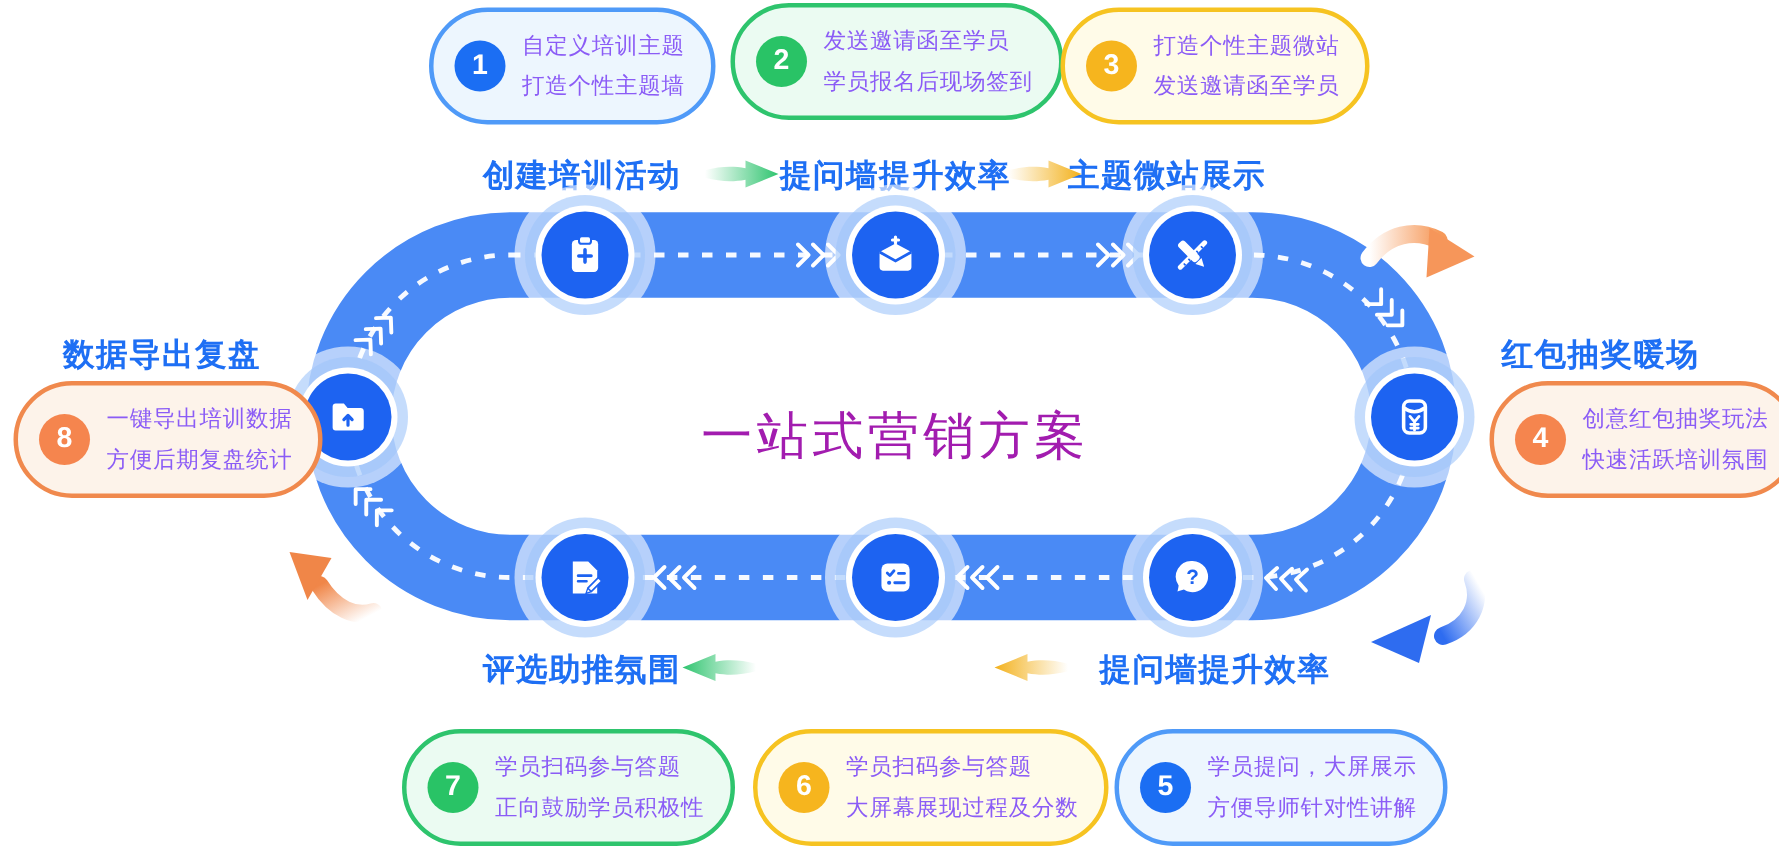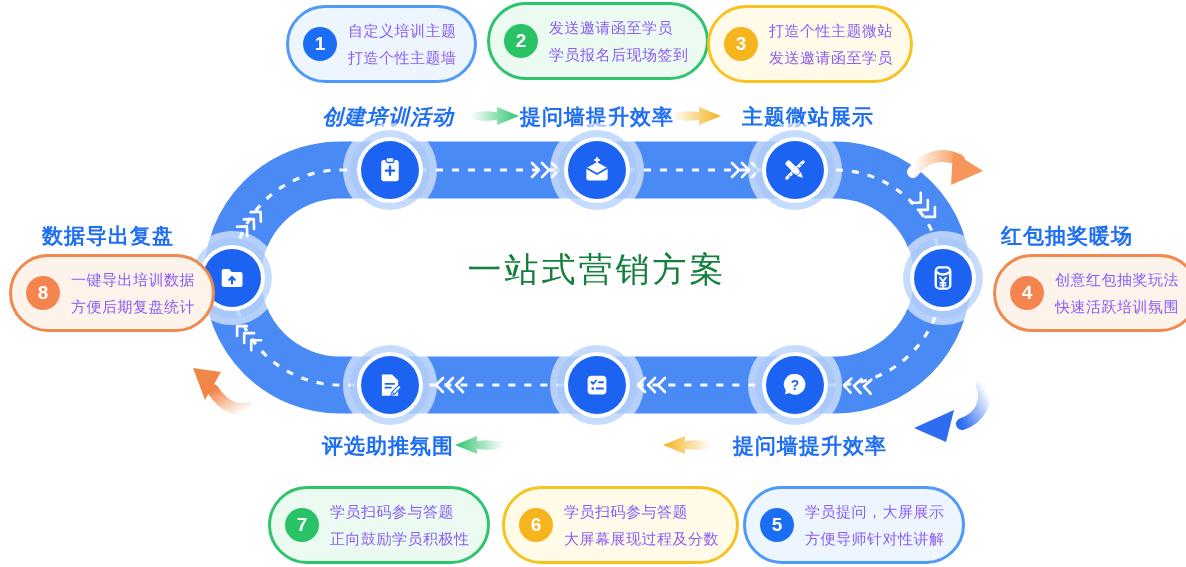--- a/index.html
+++ b/index.html
@@ -1,22 +1,22 @@
 <!DOCTYPE html>
 <html><head>
 <meta charset="utf-8">
 <style>
   html,body{margin:0;padding:0;background:#fff;}
   body{font-family:"Liberation Sans","DejaVu Sans",sans-serif;}
   .stage{position:relative;width:1186px;height:567px;background:#fff;overflow:hidden;}
   .stage > svg.track-layer{position:absolute;left:0;top:0;}
 
   
-  .center-title{position:absolute;left:597px;top:247px;transform:translateX(-50%);
-    font-size:34px;font-weight:500;color:#15803d;letter-spacing:3px;white-space:nowrap;}
+  .center-title{position:absolute;left:597px;top:268px;transform:translateX(-50%);
+    font-size:34px;font-weight:500;color:#a21caf;letter-spacing:3px;white-space:nowrap;}
 
   
   .step-label{position:absolute;transform:translateX(-50%);font-size:21px;font-weight:700;
     color:#1e6ff4;white-space:nowrap;letter-spacing:1px;}
 
   
   .node{position:absolute;width:94px;height:94px;transform:translate(-50%,-50%);}
   .n4,.n3,.n2,.n1{border-radius:50%;display:flex;align-items:center;justify-content:center;}
   .n4{width:94px;height:94px;background:rgba(255,255,255,0.6);}
   .n3{width:80px;height:80px;background:rgba(158,197,250,0.6);}
@@ -89,23 +89,23 @@
       <g transform="translate(251,222) rotate(-47)">
         <path d="M-13,-7 L-6,0 L-13,7"></path>
           <path d="M-3,-7 L4,0 L-3,7"></path>
           <path d="M7,-7 L14,0 L7,7"></path>
       </g>
     </g>
   </svg>
 
   <div class="center-title">一站式营销方案</div>
 
-  <div class="step-label" style="left:388px;top:103px;font-style:italic;">创建培训活动</div>
+  <div class="step-label" style="left:388px;top:103px;">创建培训活动</div>
   <div class="step-label" style="left:597px;top:103px;">提问墙提升效率</div>
-  <div class="step-label" style="left:808px;top:103px;text-align:right;">主题微站展示</div>
+  <div class="step-label" style="left:778px;top:103px;text-align:right;">主题微站展示</div>
   <div class="step-label" style="left:1067px;top:222px;">红包抽奖暖场</div>
   <div class="step-label" style="left:810px;top:432px;text-align:center;">提问墙提升效率</div>
   <div class="step-label" style="left:388px;top:432px;">评选助推氛围</div>
   <div class="step-label" style="left:108px;top:222px;">数据导出复盘</div>
 
   <svg class="abs" style="left:468px;top:104px;" width="54" height="24">
     <defs>
         <linearGradient id="agr" x1="0" y1="0" x2="1" y2="0">
       <stop offset="0" stop-color="#ffffff"></stop>
           <stop offset="1" stop-color="#2fc46f"></stop>

